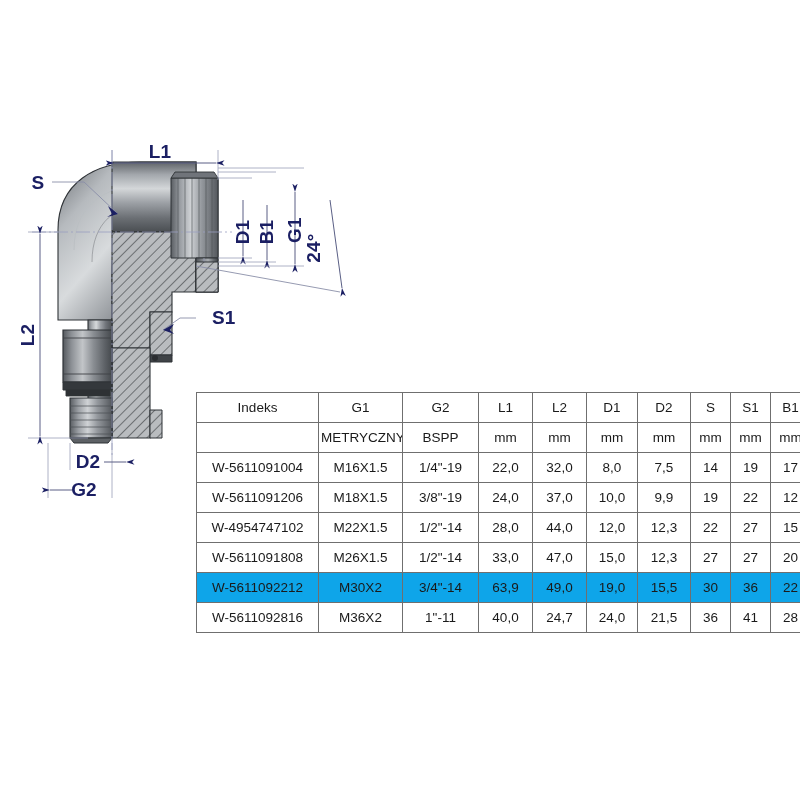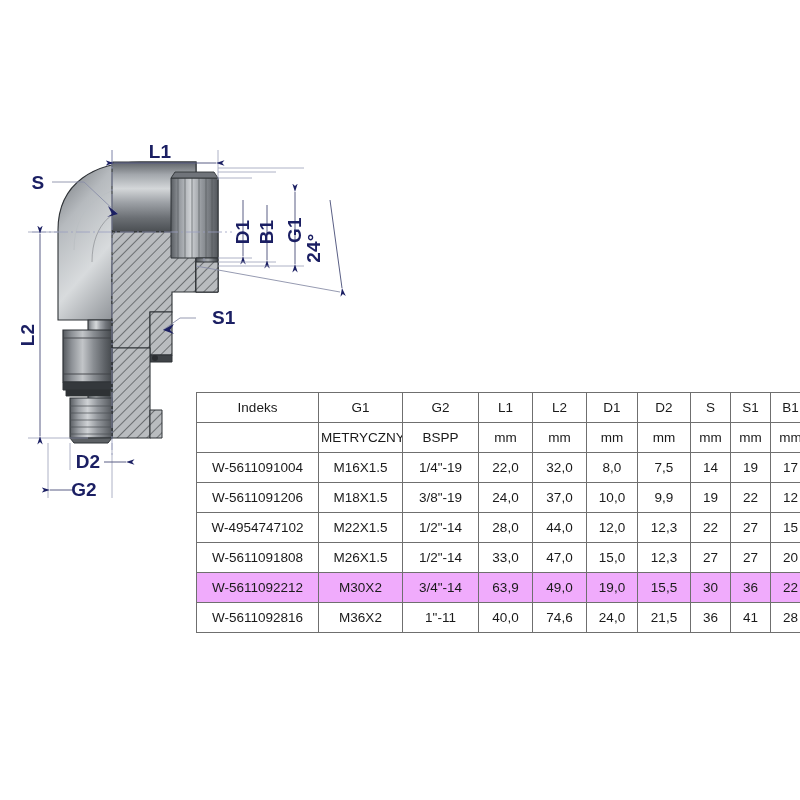--- a/index.html
+++ b/index.html
@@ -83,21 +83,21 @@
     font-weight: 400;
     color: #1a1a1a;
     padding: 0 2px;
     white-space: nowrap;
     overflow: hidden;
   }
   table.spec th {
     font-weight: 400;
   }
   tr.highlight td {
-    background: #f0abfc;
+    background: #0ea5e9;
   }
   
   col.c-index { width: 122px; }
   col.c-g1    { width: 84px; }
   col.c-g2    { width: 76px; }
   col.c-l1    { width: 54px; }
   col.c-l2    { width: 54px; }
   col.c-d1    { width: 51px; }
   col.c-d2    { width: 53px; }
   col.c-s     { width: 40px; }
@@ -395,21 +395,21 @@
           <td>15,5</td>
           <td>30</td>
           <td>36</td>
           <td>22</td>
         </tr>
         <tr>
           <td>W-5611092816</td>
           <td>M36X2</td>
           <td>1"-11</td>
           <td>40,0</td>
-          <td>74,6</td>
+          <td>24,7</td>
           <td>24,0</td>
           <td>21,5</td>
           <td>36</td>
           <td>41</td>
           <td>28</td>
         </tr>
       </tbody>
   </table>
 </div>
 

